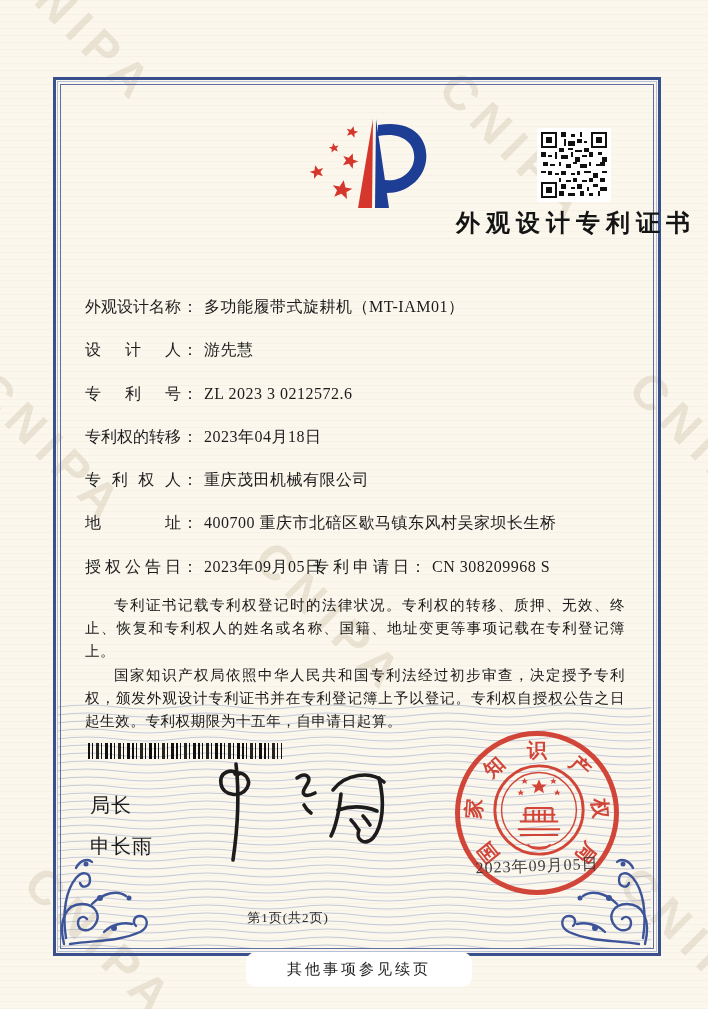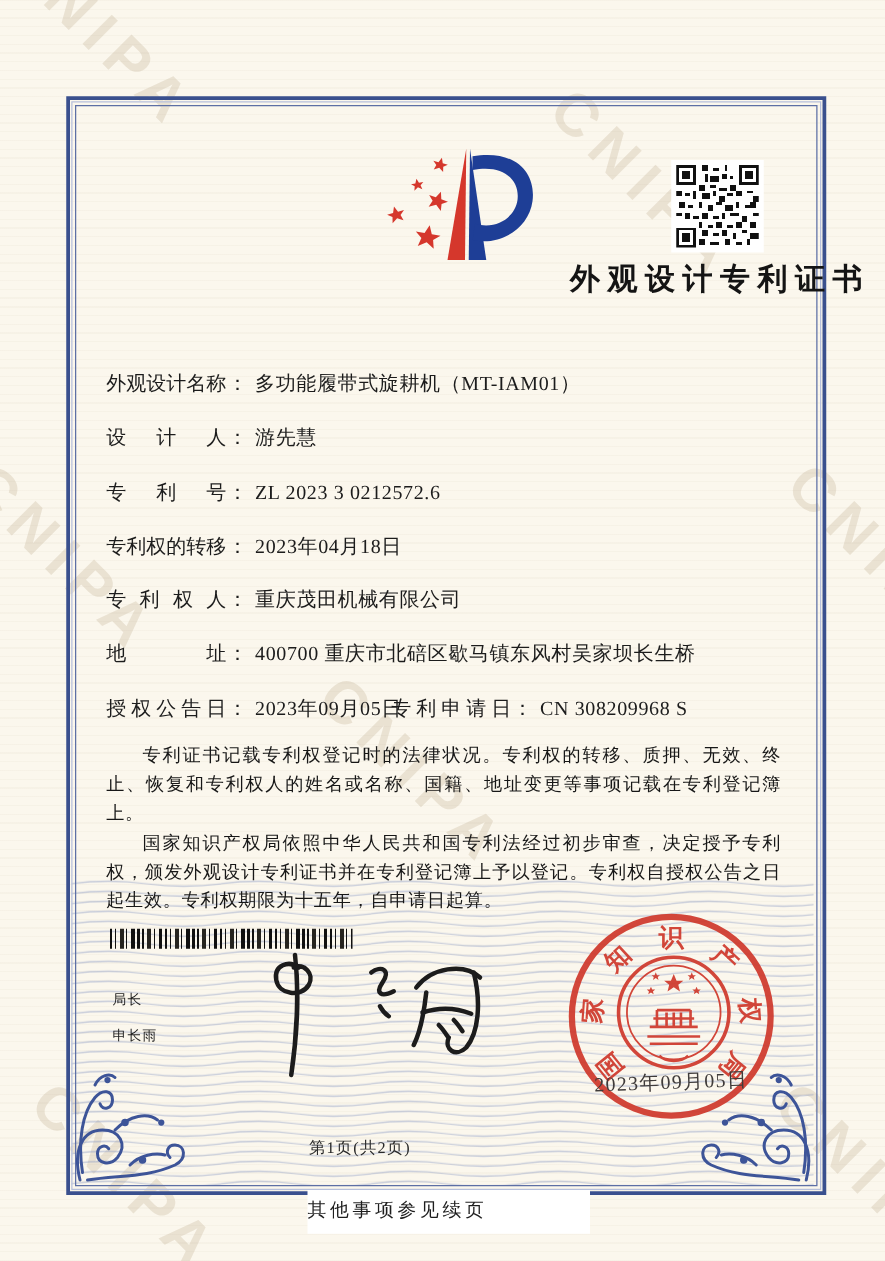--- a/index.html
+++ b/index.html
@@ -50,39 +50,39 @@
   .barcode{position:absolute;left:88px;top:743px;width:194px;height:16px;z-index:5;
     background:repeating-linear-gradient(90deg,
       #101010 0 2px, transparent 2px 4px,
       #101010 4px 5px, transparent 5px 8px,
       #26241f 8px 11px, transparent 11px 13px,
       #101010 13px 14px, transparent 14px 17px,
       #101010 17px 20px, transparent 20px 22px);
   }
   
   .director{position:absolute;left:90px;top:792px;z-index:5;
-    font-family:"Liberation Sans","DejaVu Sans",sans-serif;font-size:11px;color:#1d1d1d;}
+    font-family:"Liberation Sans","DejaVu Sans",sans-serif;font-size:20px;color:#1d1d1d;}
   .director div{margin-bottom:14px;letter-spacing:1px;}
   .signature{position:absolute;left:205px;top:760px;z-index:5;}
   
   .seal{position:absolute;left:455px;top:731px;width:164px;height:164px;z-index:6;
     border:5px solid #cf382b;border-radius:50%;box-sizing:border-box;opacity:.92;}
   .seal-ch{
     position:absolute;left:50%;top:50%;
     transform:translate(-50%,-50%) rotate(var(--a)) translateY(-63px);
     font-size:20px;font-weight:700;color:#cf382b;
   }
   .emblem{position:absolute;left:31px;top:26px;}
   .seal-date{position:absolute;left:457px;top:856px;width:160px;text-align:center;
     font-size:16px;color:#3f3b3a;z-index:7;transform:rotate(-2deg);letter-spacing:1px;}
   
   .page-info{position:absolute;left:0;top:909px;width:576px;text-align:center;
     font-size:13px;letter-spacing:1px;color:#2a2a2a;z-index:5;}
   .cont-box{position:absolute;left:246px;top:952px;width:226px;height:35px;background:#fff;
-    z-index:8;text-align:left;line-height:35px;font-size:15px;letter-spacing:3px;color:#1e1e1e;}
+    z-index:8;text-align:center;line-height:35px;font-size:15px;letter-spacing:3px;color:#1e1e1e;border-radius:10px;}
 </style>
 </head>
 <body>
 
 <div class="page">
 
   <span class="wm" style="left:-15px;top:0px">CNIPA</span>
   <span class="wm" style="left:420px;top:120px">CNIPA</span>
   <span class="wm" style="left:-45px;top:420px">CNIPA</span>
   <span class="wm" style="left:610px;top:420px">CNIPA</span>

